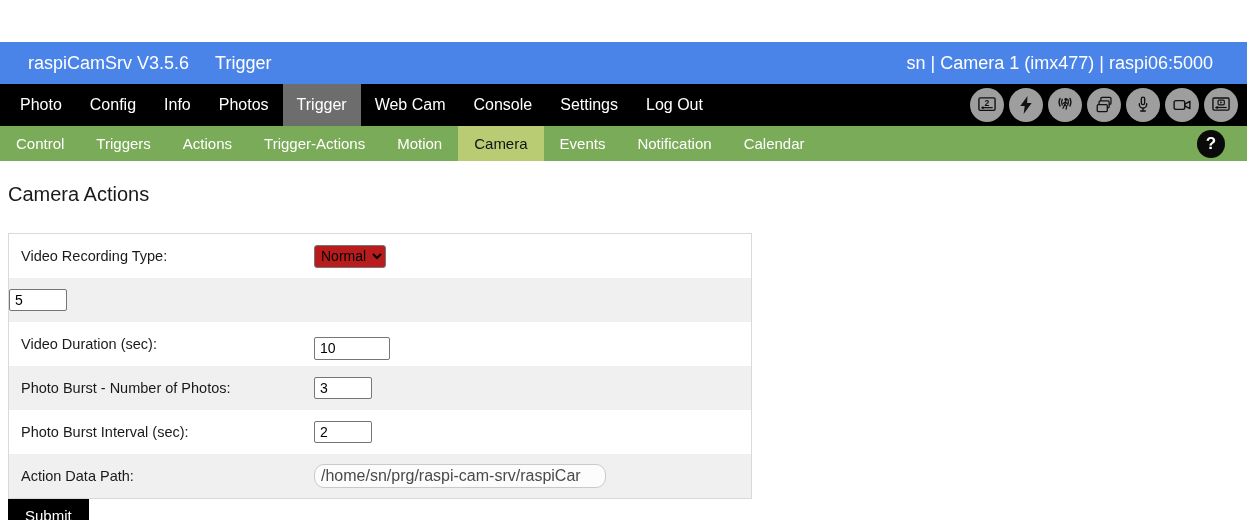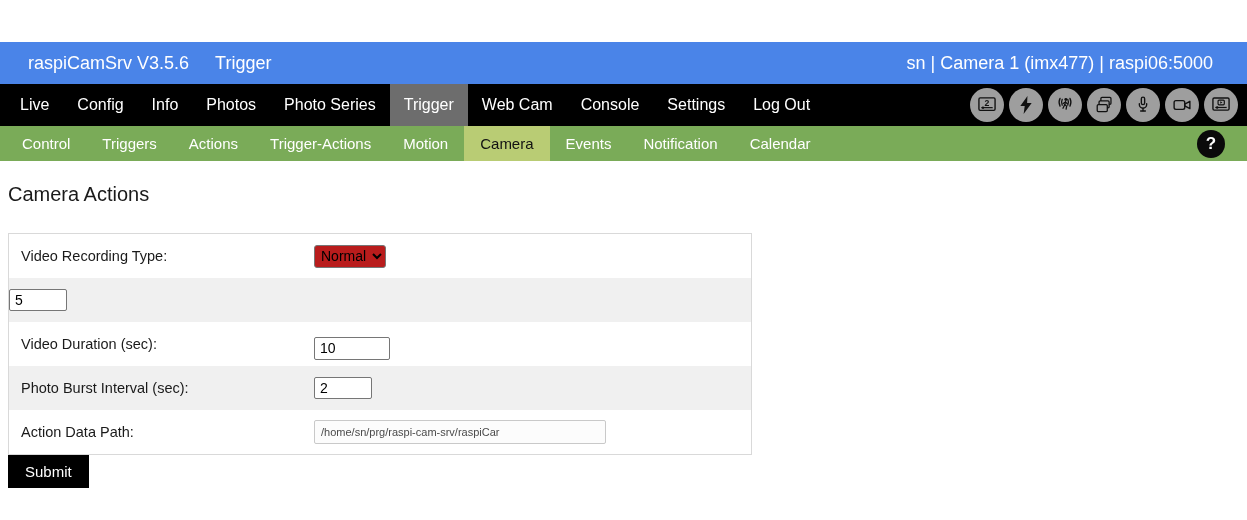--- a/index.html
+++ b/index.html
@@ -46,21 +46,20 @@
     background: var(--icon_circle, #9e9e9e);
     display: flex; align-items: center; justify-content: center;
     flex: none;
   }
   .sicon svg { display: block; }
 
   
   .subnav {
     height: 35px; background: var(--subnav_green, #7aab58);
     display: flex; align-items: stretch;
-    padding-left: 6px;
   }
   .subnav-item {
     color: #fff; font-size: 15px;
     display: flex; align-items: center;
     padding: 0 16px; cursor: pointer; white-space: nowrap;
   }
   .subnav-item.active { background: var(--subnav_active, #b9cc74); color: #121212; }
   .help-circle {
     margin-left: auto; margin-right: 22px;
     align-self: center;
@@ -95,24 +94,24 @@
     background: #b91c1c; padding: 0 2px;
   }
   input.num {
     font-family: inherit; font-size: 14px;
     width: 58px; height: 22px;
     border: 1px solid #767676; border-radius: 2px;
     padding: 1px 5px;
   }
   input.num.wide { width: 76px; height: 23px; margin-top: 8px; }
   input.path {
-    font-family: inherit; font-size: 11px;
+    font-family: inherit; font-size: 16px;
     width: 292px; height: 24px;
     color: #4a4a4a;
-    border: 1px solid #c9c9c9; border-radius: 2px;
+    border: 1px solid #c9c9c9; border-radius: 10px;
     background: #fcfcfc;
     padding: 1px 2px 1px 6px;
   }
   .submit-btn {
     background: var(--submit_background, #000);
     color: #fff;
     font-family: inherit; font-size: 15px;
     border: none;
     padding: 8px 17px;
     cursor: pointer;
@@ -122,25 +121,24 @@
 <body>
 
 <div class="header">
   <span class="app-title">raspiCamSrv V3.5.6</span>
   <span class="page-title">Trigger</span>
   <span class="spacer"></span>
   <span class="status">sn | Camera 1 (imx477) | raspi06:5000</span>
 </div>
 
 <div class="nav">
-  <a class="nav-item">Live</a>
+  <a class="nav-item">Photo</a>
   <a class="nav-item">Config</a>
   <a class="nav-item">Info</a>
   <a class="nav-item">Photos</a>
-  <a class="nav-item">Photo Series</a>
   <a class="nav-item active">Trigger</a>
   <a class="nav-item">Web Cam</a>
   <a class="nav-item">Console</a>
   <a class="nav-item">Settings</a>
   <a class="nav-item">Log Out</a>
 
   <div class="nav-icons">
     <span class="sicon">
       <svg width="22" height="22" viewBox="0 0 24 24">
         <rect x="3.2" y="4.2" width="17.6" height="13.6" rx="1.4" fill="none" stroke="#111" stroke-width="1.5"></rect>
@@ -231,20 +229,24 @@
       </select>
     </div>
     <div class="frow">
       <input class="num" type="text" value="5" style="">
     </div>
     <div class="frow">
       <span class="flabel">Video Duration (sec):</span>
       <input class="num wide" type="text" value="10" style="">
     </div>
     <div class="frow">
+      <span class="flabel">Photo Burst - Number of Photos:</span>
+      <input class="num" type="text" value="3" style="">
+    </div>
+    <div class="frow">
       <span class="flabel">Photo Burst Interval (sec):</span>
       <input class="num" type="text" value="2" style="">
     </div>
     <div class="frow">
       <span class="flabel">Action Data Path:</span>
       <input class="path" type="text" disabled="" value="/home/sn/prg/raspi-cam-srv/raspiCar" style="">
     </div>
   </div>
 
   <button class="submit-btn">Submit</button>

